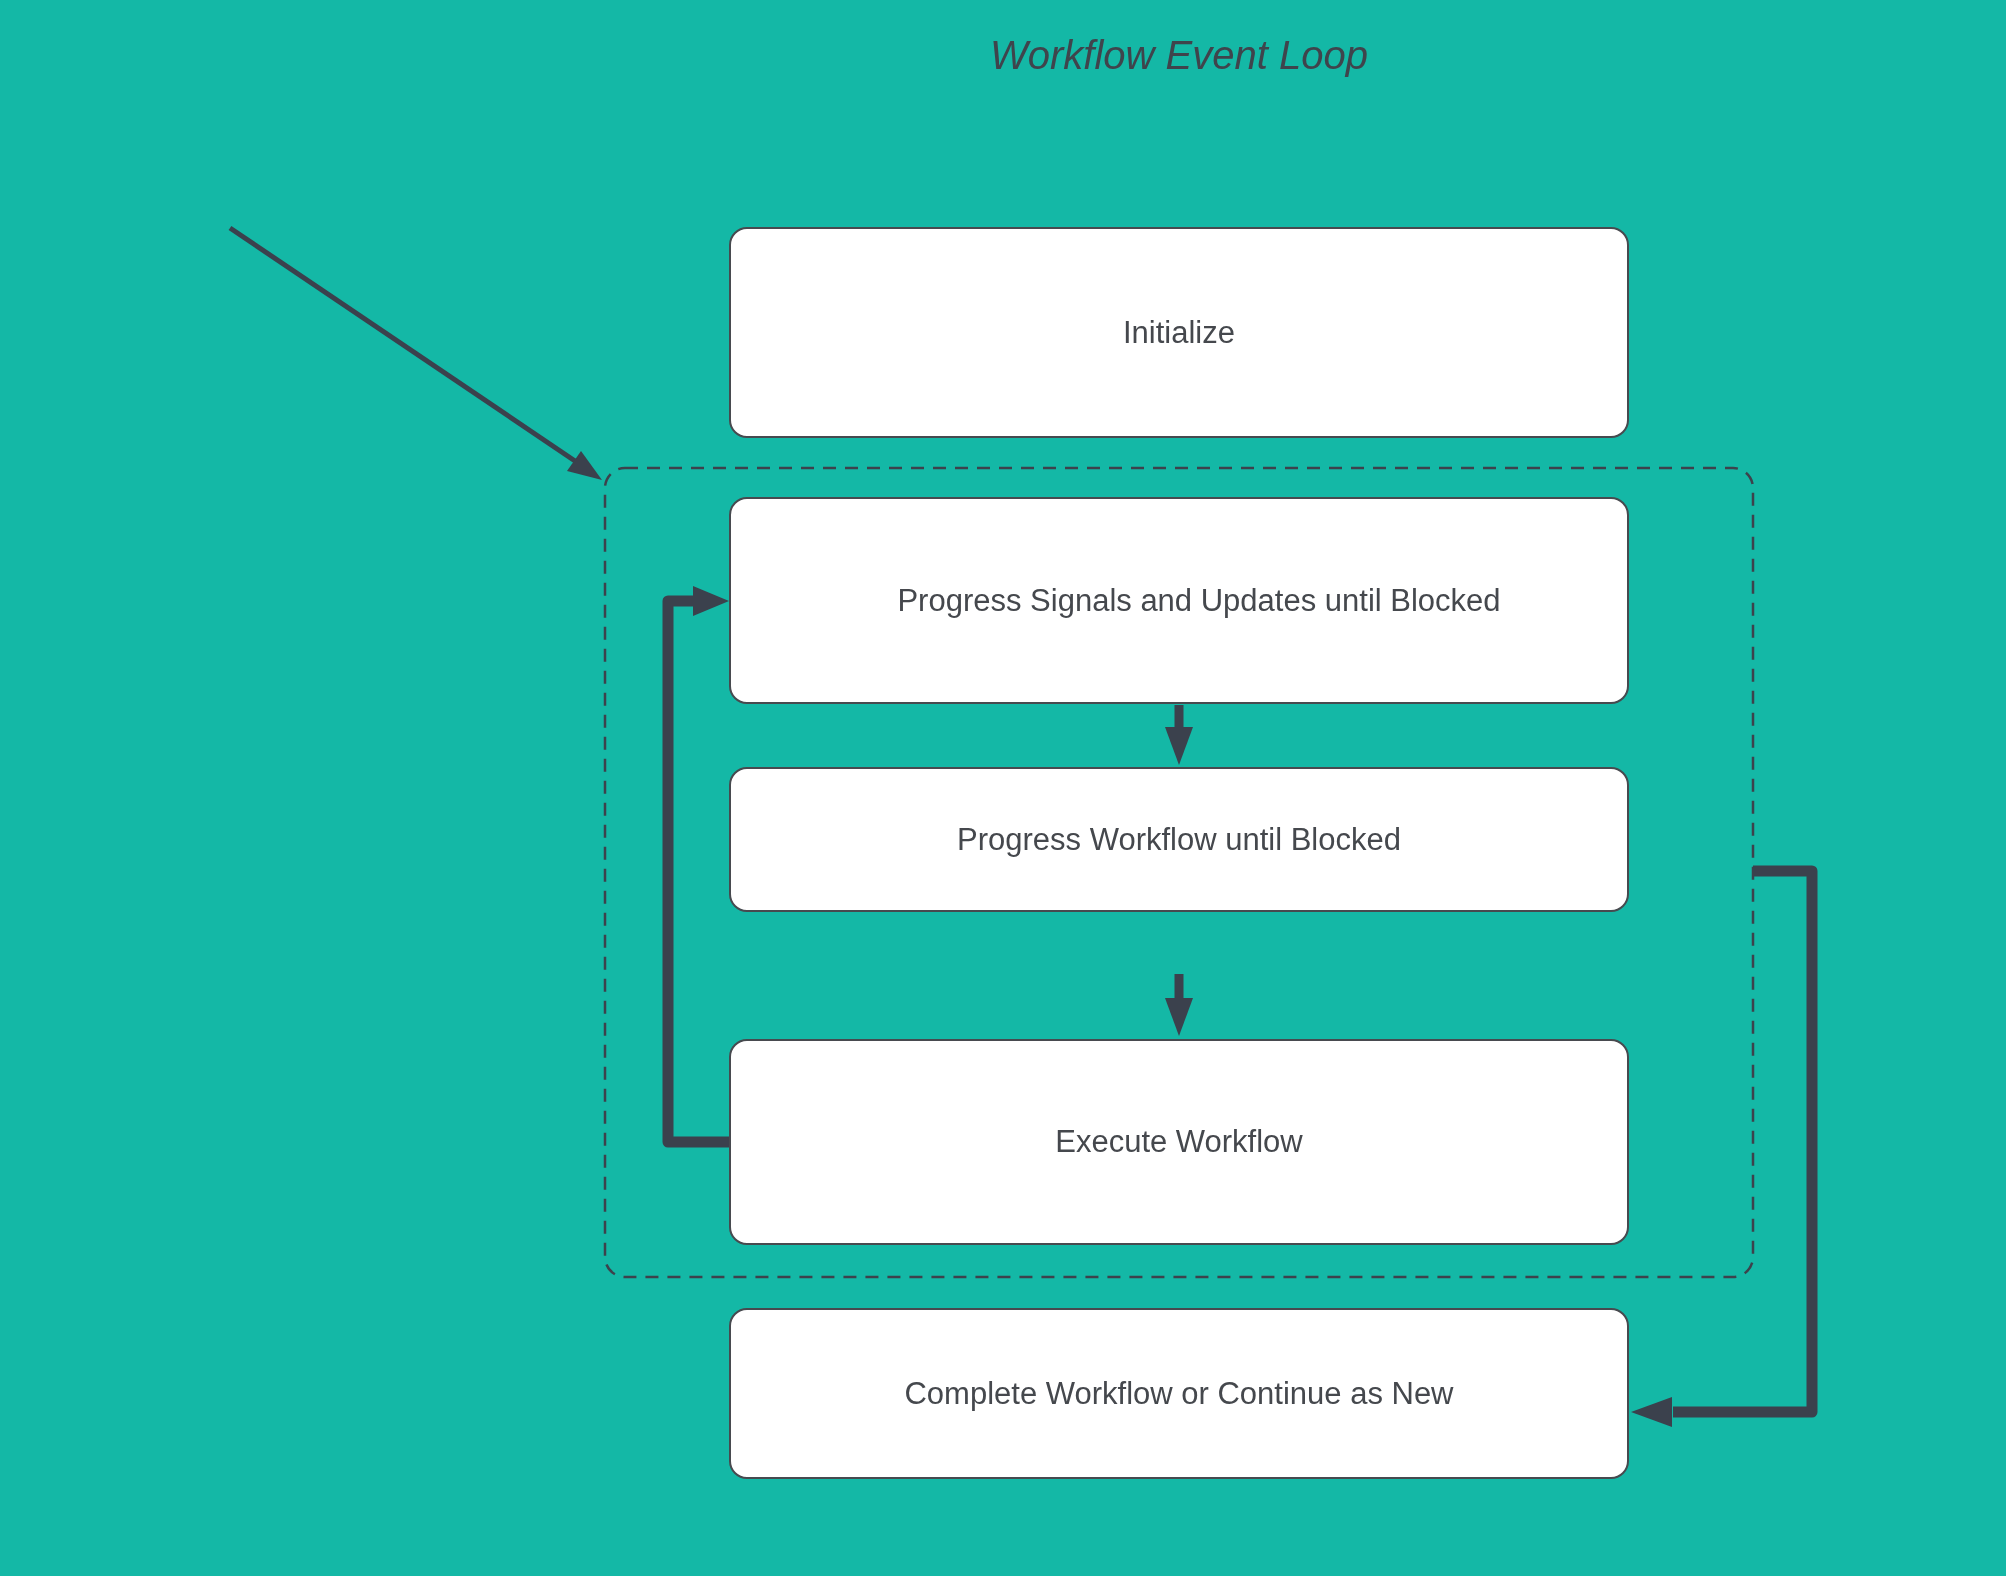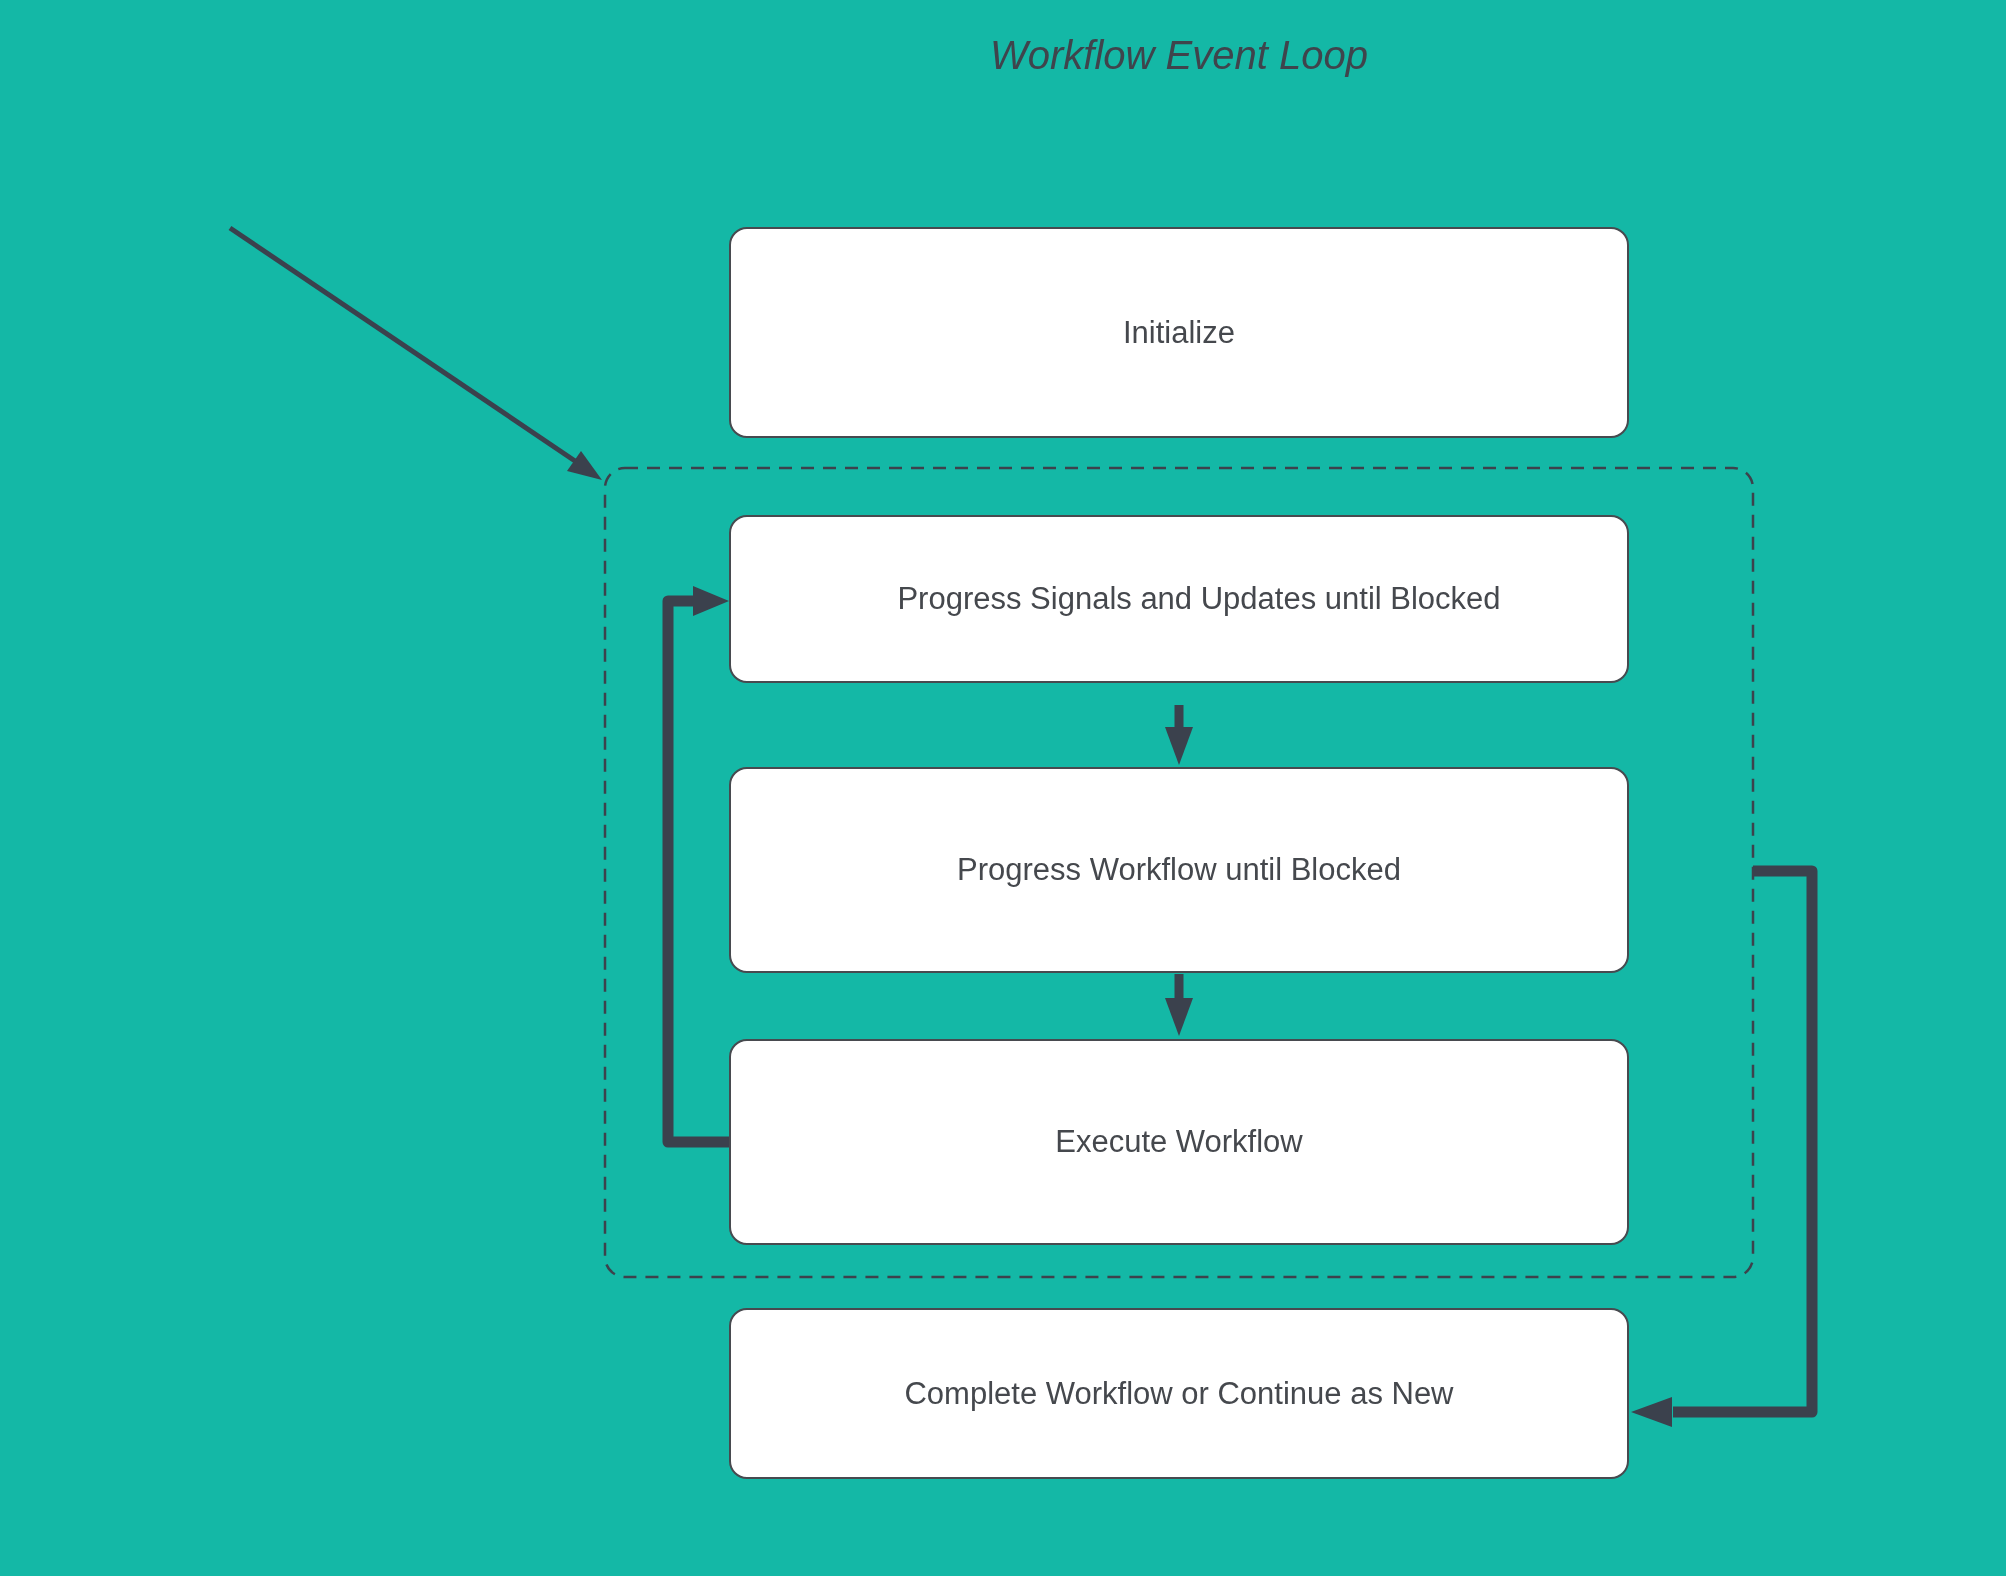--- a/index.html
+++ b/index.html
@@ -23,22 +23,22 @@
   }
   .node{
     position:absolute;left:729px;width:900px;
     box-sizing:border-box;
     border:2px solid #474a4f;border-radius:18px;
     background:#ffffff;
     display:flex;align-items:center;justify-content:center;
     font-size:31px;color:#45484d;text-align:right;
   }
   .node-initialize{top:227px;height:211px;}
-  .node-progress-signals{top:515px;height:168px;padding-left:40px;}
-  .node-progress-workflow{top:767px;height:206px;}
+  .node-progress-signals{top:497px;height:207px;padding-left:40px;}
+  .node-progress-workflow{top:767px;height:145px;}
   .node-execute-queries{top:1039px;height:206px;}
   .node-complete{top:1308px;height:171px;}
   svg.overlay{
     position:absolute;left:0;top:0;width:2006px;height:1576px;
     pointer-events:none;
   }
   svg.overlay .shaft{fill:none;}
 </style>
 </head>
 <body>

